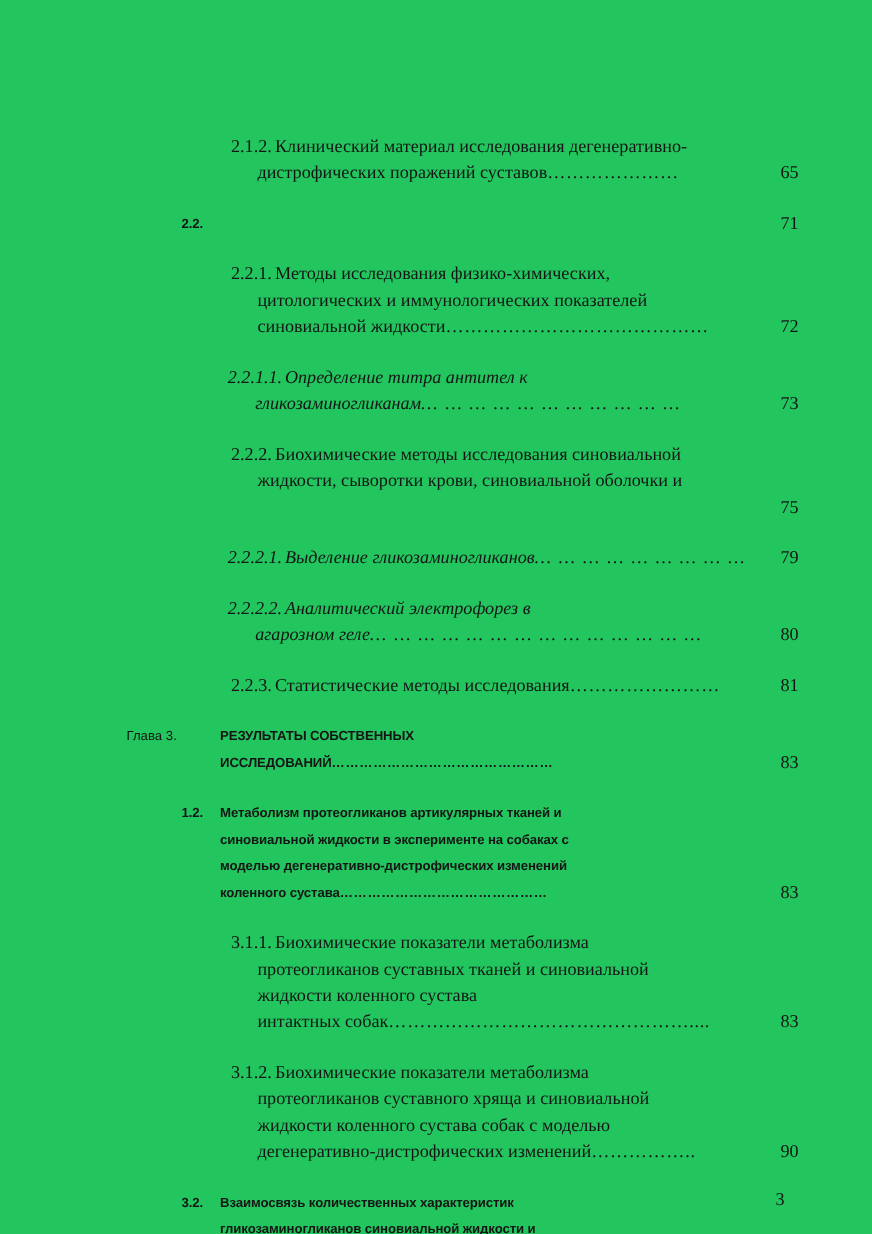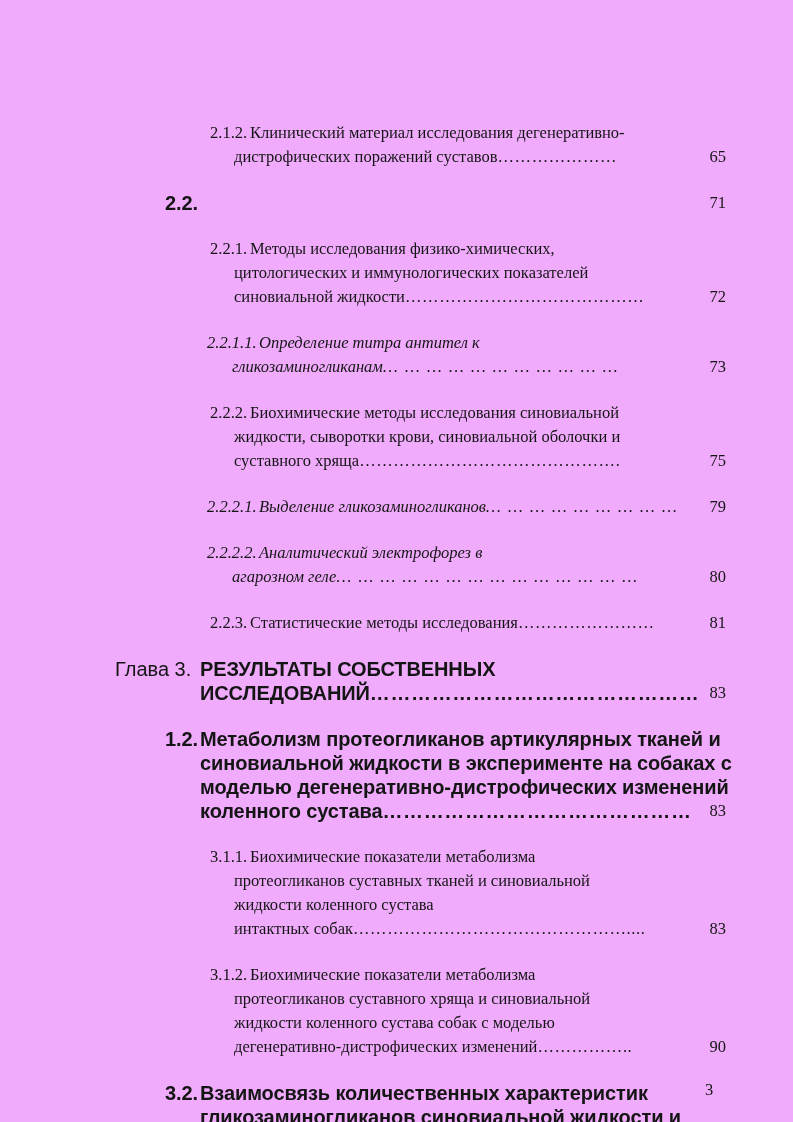--- a/index.html
+++ b/index.html
@@ -5,21 +5,21 @@
 <style>
   html, body {
     margin: 0;
     padding: 0;
     background: #ffffff;
   }
   .page {
     position: relative;
     width: 793px;
     height: 1122px;
-    background: #f0abfc;
+    background: #22c55e;
     overflow: hidden;
     color: #151515;
   }
   .toc {
     position: absolute;
     left: 0;
     top: 0;
     width: 793px;
   }
 
@@ -67,21 +67,21 @@
     font-family: "Liberation Serif", serif;
     font-size: 16.5px;
     font-style: italic;
     font-weight: 400;
   }
 
   
   .sans .body,
   .sans .num {
     font-family: "Liberation Sans", sans-serif;
-    font-size: 20px;
+    font-size: 12px;
     font-weight: 700;
     letter-spacing: -0.1px;
   }
   .sans.chapter .num {
     font-weight: 400;
     letter-spacing: 0;
   }
 
   .dots {
     letter-spacing: 0.6px;
@@ -129,21 +129,20 @@
           <div class="line" style="padding-left: 52px;"><span>Определение титра антител к</span></div>
           <div class="line" style="padding-left: 25px;"><span>гликозаминогликанам</span><span class="dots wide">… … … … … … … … … … …</span></div>
         </div>
         <div class="pg" style="left: 680px; top: 24px;">73</div>
       </div>
       <div class="entry serif" style="top: 401px; left: 0px; right: 0px; height: 72px;">
         <span class="num" style="left: 210px; line-height: 24px;">2.2.2.</span>
         <div class="body" style="left: 210px;">
           <div class="line" style="padding-left: 40px;"><span>Биохимические методы исследования синовиальной</span></div>
           <div class="line" style="padding-left: 24px;"><span>жидкости, сыворотки крови, синовиальной оболочки и</span></div>
-          <div class="line" style="padding-left: 24px;"><span>суставного хряща</span><span class="dots">……………………………………….</span></div>
         </div>
         <div class="pg" style="left: 680px; top: 48px;">75</div>
       </div>
       <div class="entry italic" style="top: 495px; left: 0px; right: 0px; height: 24px;">
         <span class="num" style="left: 207px; line-height: 24px;">2.2.2.1.</span>
         <div class="body" style="left: 207px;">
           <div class="line" style="padding-left: 52px;"><span>Выделение гликозаминогликанов</span><span class="dots wide">… … … … … … … … …</span></div>
         </div>
         <div class="pg" style="left: 680px; top: 0px;">79</div>
       </div>

